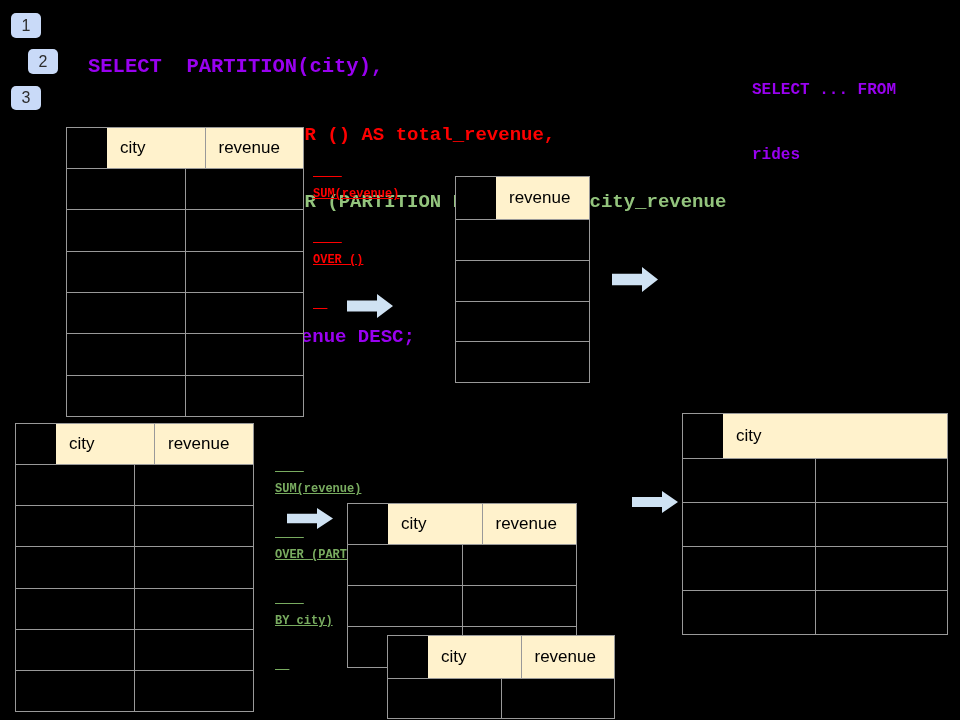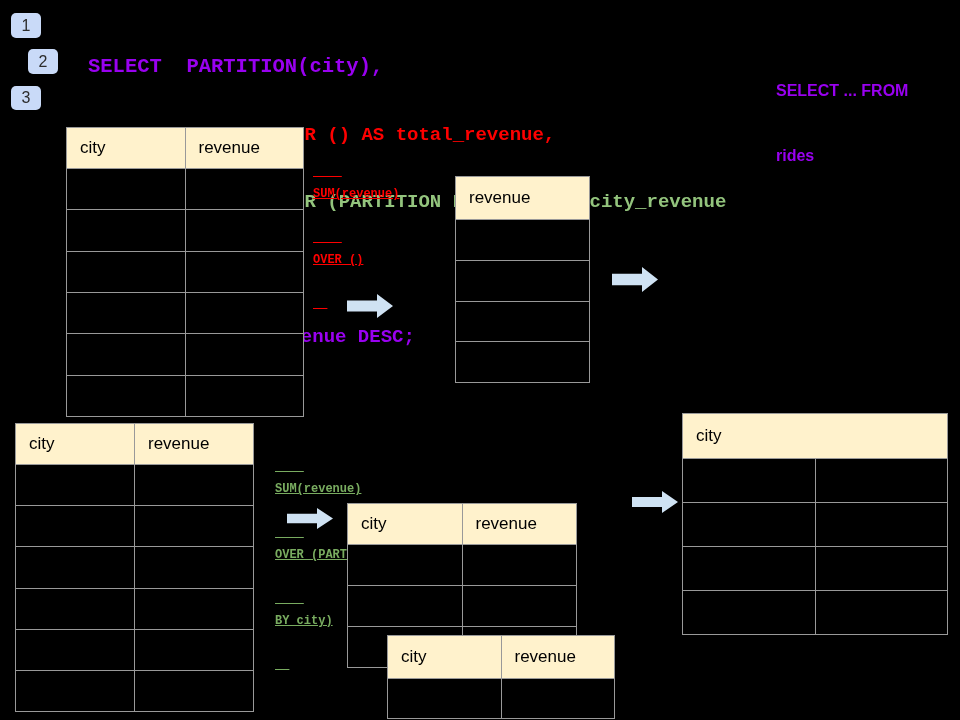--- a/index.html
+++ b/index.html
@@ -35,38 +35,38 @@
   }
   .code-line{white-space:pre;}
   .cl-1{font-size:20.5px;}
   .cl-2,.cl-3{margin-left:34px;}
   .cl-4,.cl-5{margin-left:19px;}
   .purple{color:var(--purple);}
   .red{color:var(--red);}
   .green{color:var(--code-green);}
   
   .note{
-    position:absolute;left:776px;top:37px;color:var(--purple);
-    font-family:Liberation Sans, sans-serif;font-weight:bold;
+    position:absolute;left:752px;top:37px;color:var(--purple);
+    font-family:Liberation Mono, monospace;font-weight:bold;
     font-size:16px;line-height:21.5px;white-space:pre;
   }
   
   .fn-label{
     position:absolute;font-family:"Liberation Mono",monospace;font-weight:bold;
     font-size:12px;line-height:22px;white-space:pre;text-decoration:underline;
   }
   #label-total{left:313px;top:139px;color:var(--red);}
   #label-partition{left:275px;top:434px;color:var(--label-green);}
   
   .dtable{
     position:absolute;display:flex;flex-direction:column;
     border:1px solid var(--tborder);box-sizing:border-box;background:#000;
   }
   .trow{display:flex;flex:1 1 0;border-top:1px solid var(--tborder);min-height:0;}
-  .trow:first-child{border-top:none;}
+  .trow:first-child{border-top:none;margin-left:40px;}
   .tcell{flex:1 1 0;border-left:1px solid var(--tborder);background:#000;min-width:0;}
   .tcell:first-child{border-left:none;}
   .trow.thead{flex:0 0 auto;}
   .trow.thead .tcell{
     background:var(--header-fill);color:#000;font-size:17px;
     display:flex;align-items:center;padding-left:13px;box-sizing:border-box;
   }
   #table-source-top{left:66px;top:127px;width:238px;height:290px;}
   #table-source-top .thead{height:40px;}
   #table-total-result{left:455px;top:176px;width:135px;height:207px;}

